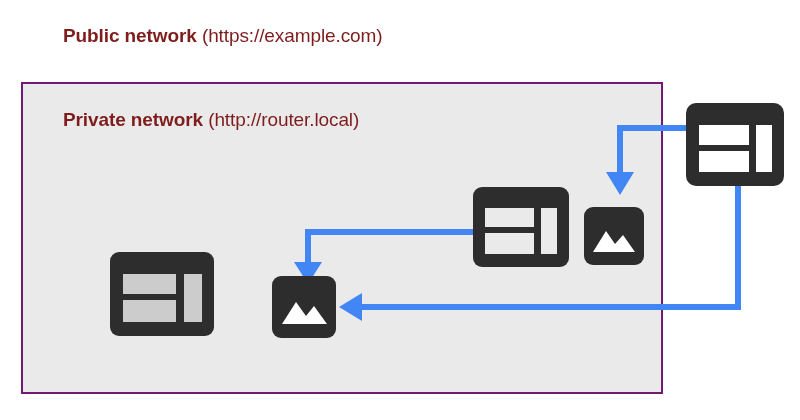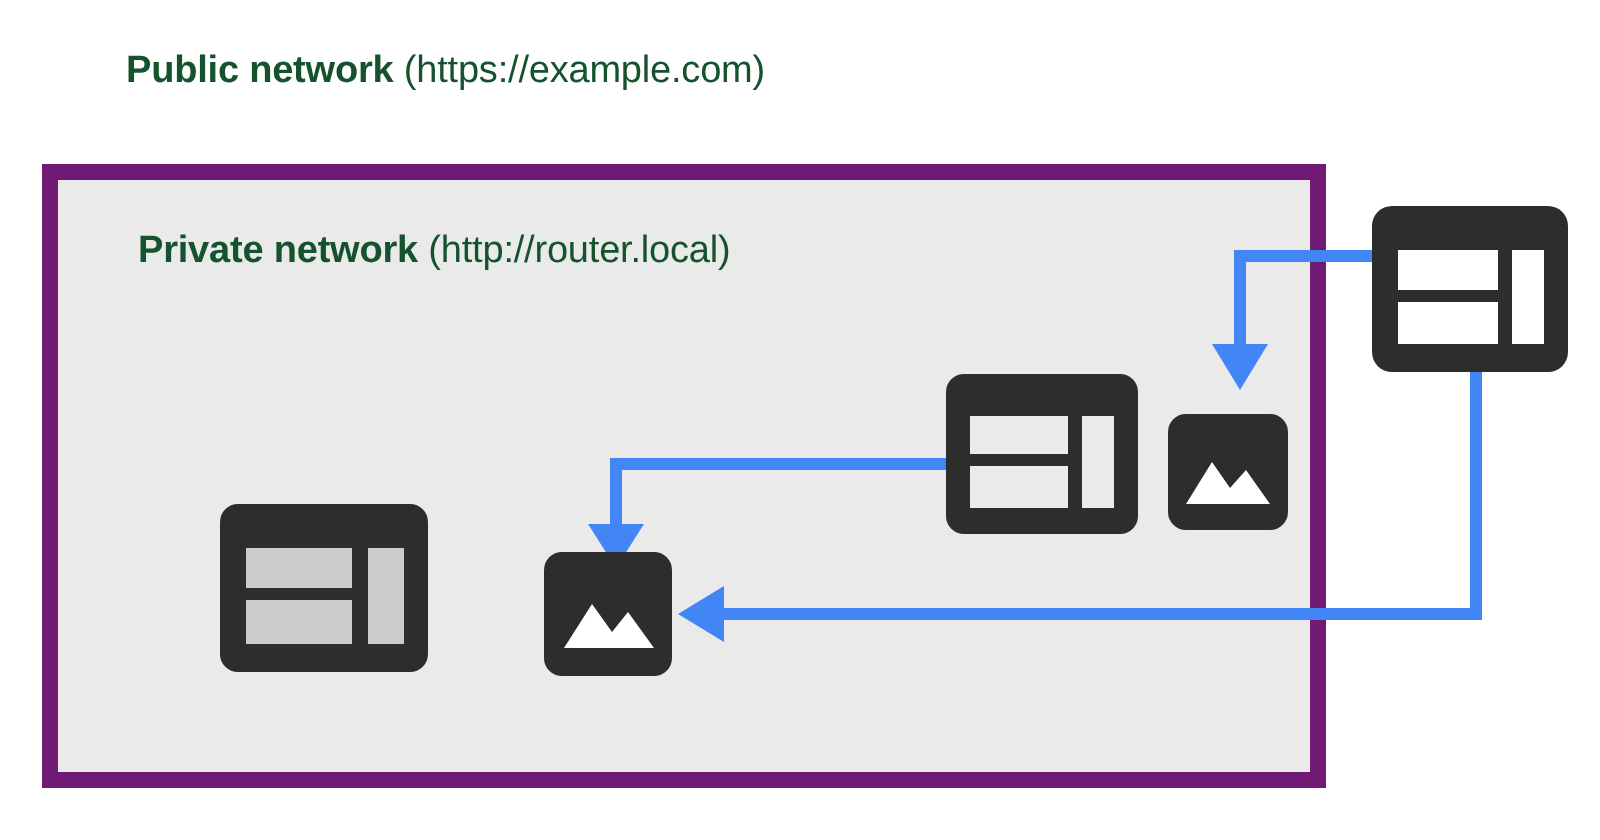--- a/index.html
+++ b/index.html
@@ -16,37 +16,37 @@
     width: 800px;
     height: 420px;
     background: #ffffff;
     overflow: hidden;
   }
 
   
   .label {
     position: absolute;
     font-size: 19px;
-    color: #14532d;
+    color: #7f1d1d;
     letter-spacing: -0.1px;
     white-space: nowrap;
     line-height: 1;
   }
   .label .strong { font-weight: 700; }
   .label .url { font-weight: 400; }
 
   #public-label  { left: 63px;  top: 26px; }
   #private-label { left: 64px;  top: 111px; }
   #local-label   { left: 66px;  top: 192px; }
 
   
   .netbox {
     position: absolute;
     box-sizing: border-box;
-    border: 8px solid #701a75;
+    border: 2px solid #701a75;
   }
   #private-box {
     left: 21px;
     top: 82px;
     width: 642px;
     height: 312px;
     background: #eaeaea;
   }
   #local-box {
     left: 26px;

